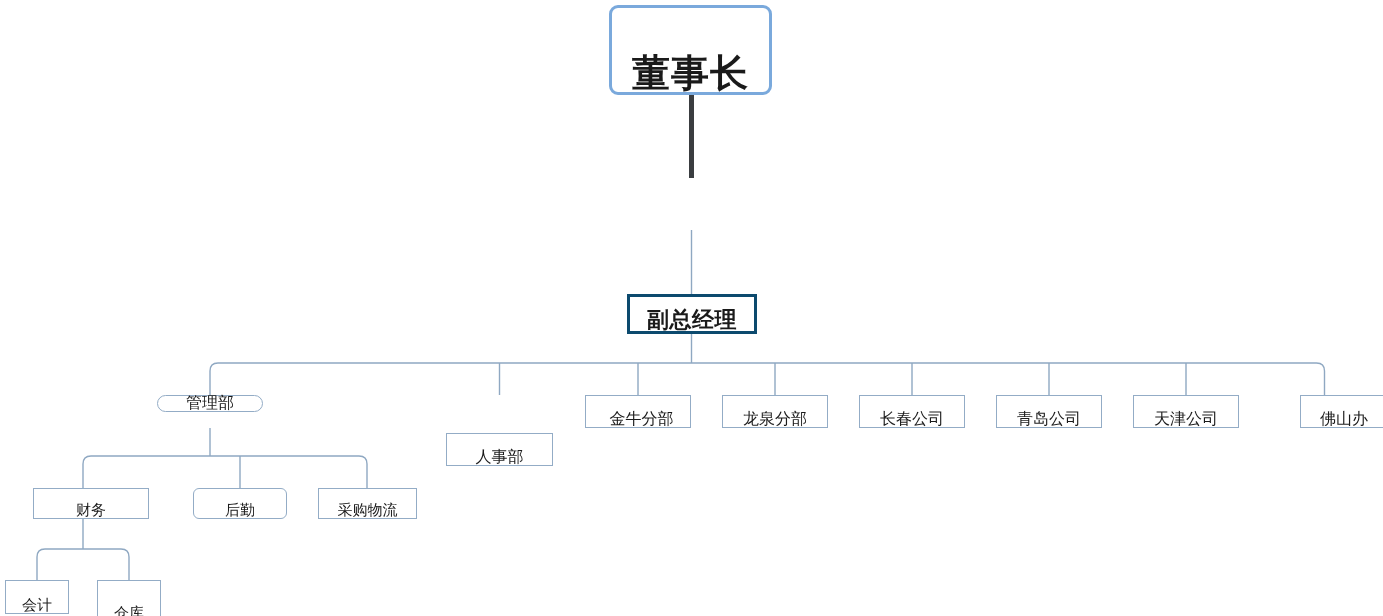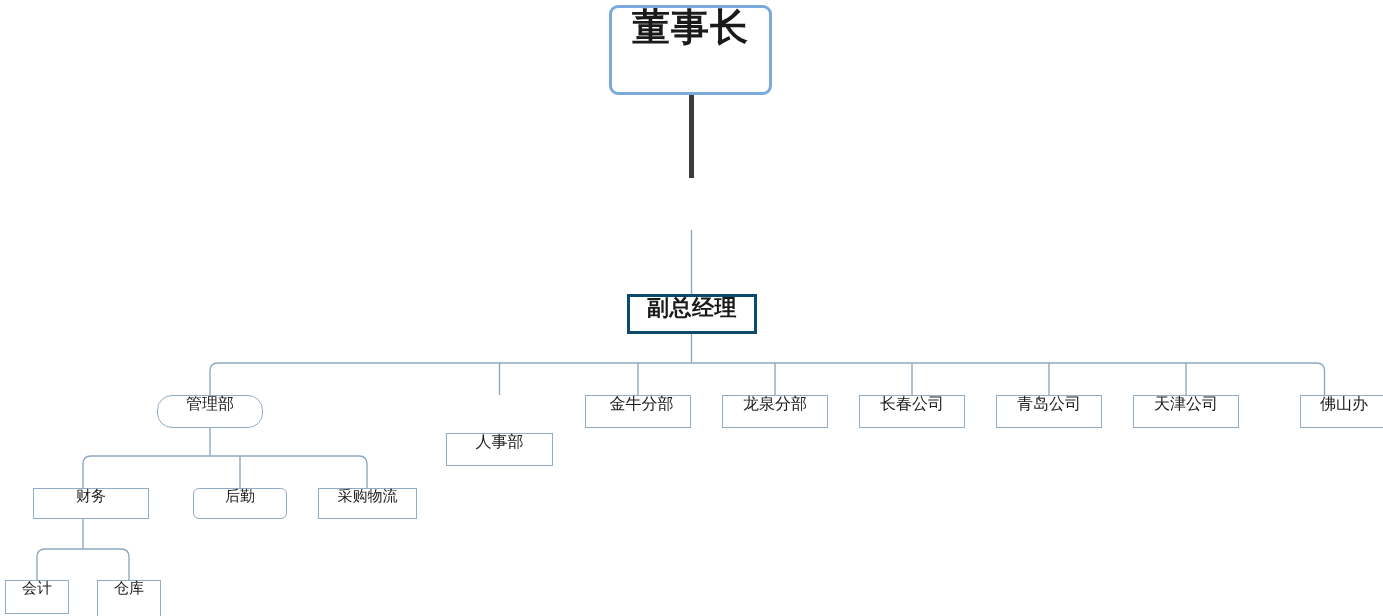--- a/index.html
+++ b/index.html
@@ -25,21 +25,21 @@
     left: 0;
     top: 0;
     width: 1383px;
     height: 616px;
     pointer-events: none;
   }
   .node {
     position: absolute;
     box-sizing: border-box;
     display: flex;
-    align-items: flex-start;
+    align-items: flex-end;
     justify-content: center;
     background: #ffffff;
     color: #1a1a1a;
     white-space: nowrap;
     line-height: 1;
   }
   
   .node.level-1 {
     border: 3px solid #7aa9dc;
     border-radius: 9px;
@@ -115,21 +115,21 @@
 
   <div class="node level-1" style="left:609px; top:5px; width:163px; height:90px;">
     <span>董事长</span>
   </div>
 
 
   <div class="node level-2b" style="left:627px; top:294px; width:130px; height:40px;">
     <span>副总经理</span>
   </div>
 
-  <div class="node level-3" style="left:157px; top:395px; width:106px; height:33px;border-radius:15px;">
+  <div class="node level-3" style="left:157px; top:395px; width:106px; height:17px;border-radius:15px;">
     <span>管理部</span>
   </div>
   <div class="node level-3" style="left:446px; top:395px; width:107px; height:33px;margin-top:38px;">
     <span>人事部</span>
   </div>
   <div class="node level-3" style="left:585px; top:395px; width:106px; height:33px;padding-left:7px;">
     <span>金牛分部</span>
   </div>
   <div class="node level-3" style="left:722px; top:395px; width:106px; height:33px;">
     <span>龙泉分部</span>

